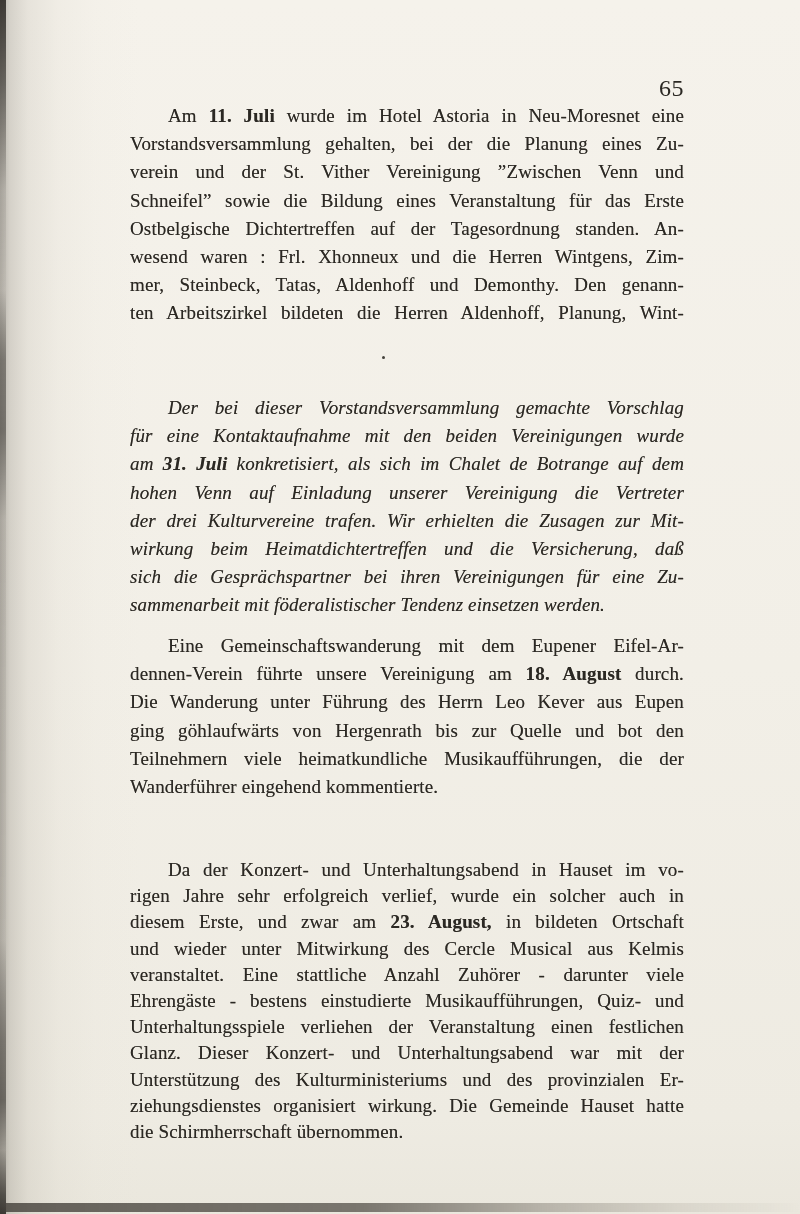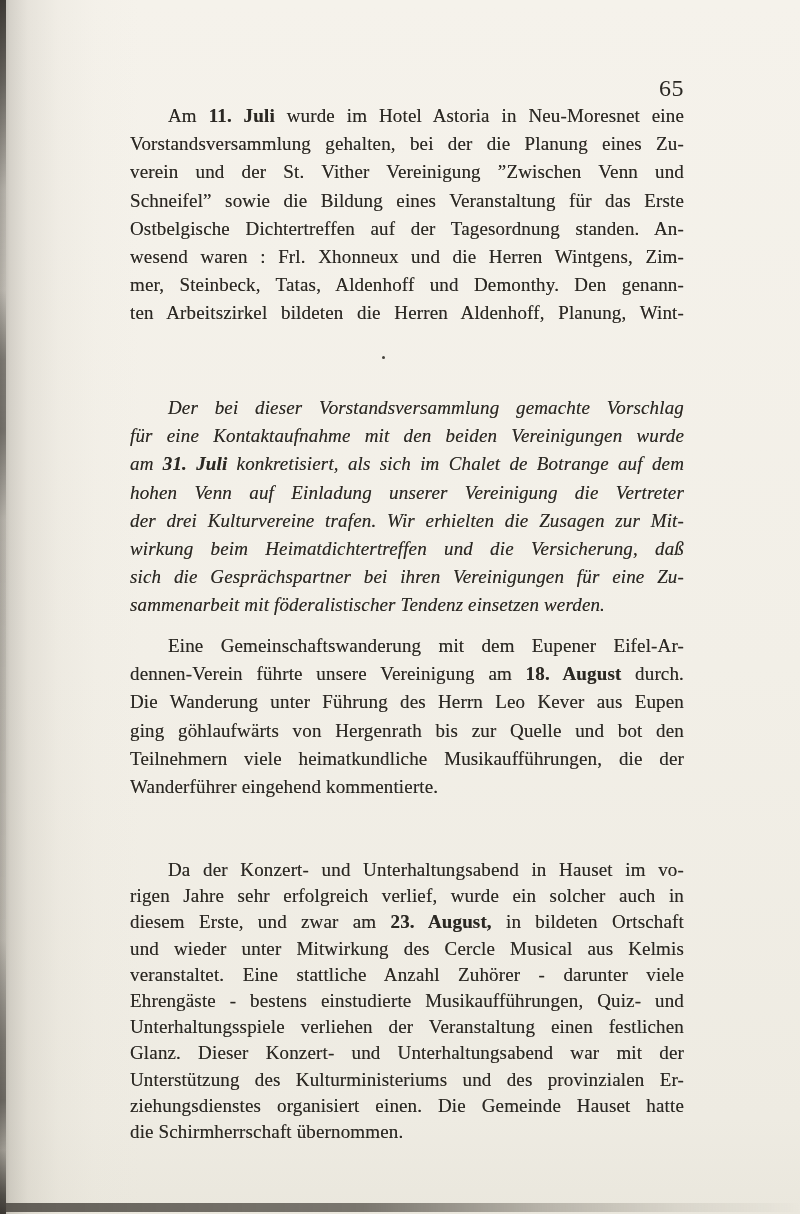--- a/index.html
+++ b/index.html
@@ -154,17 +154,17 @@
       <div class="para">
         <div class="line first"><span>Da der Konzert- und Unterhaltungsabend in Hauset im vo-</span></div>
         <div class="line"><span>rigen Jahre sehr erfolgreich verlief, wurde ein solcher auch in</span></div>
         <div class="line"><span>diesem Erste, und zwar am </span><span class="b">23. August,</span><span> in bildeten Ortschaft</span></div>
         <div class="line"><span>und wieder unter Mitwirkung des Cercle Musical aus Kelmis</span></div>
         <div class="line"><span>veranstaltet. Eine stattliche Anzahl Zuhörer - darunter viele</span></div>
         <div class="line"><span>Ehrengäste - bestens einstudierte Musikaufführungen, Quiz- und</span></div>
         <div class="line"><span>Unterhaltungsspiele verliehen der Veranstaltung einen festlichen</span></div>
         <div class="line"><span>Glanz. Dieser Konzert- und Unterhaltungsabend war mit der</span></div>
         <div class="line"><span>Unterstützung des Kulturministeriums und des provinzialen Er-</span></div>
-        <div class="line"><span>ziehungsdienstes organisiert einen. Die Gemeinde Hauset hatte</span></div>
+        <div class="line"><span>ziehungsdienstes organisiert wirkung. Die Gemeinde Hauset hatte</span></div>
         <div class="line last"><span>die Schirmherrschaft übernommen.</span></div>
       </div>
     </div>
 </div>
 
 </body></html>

